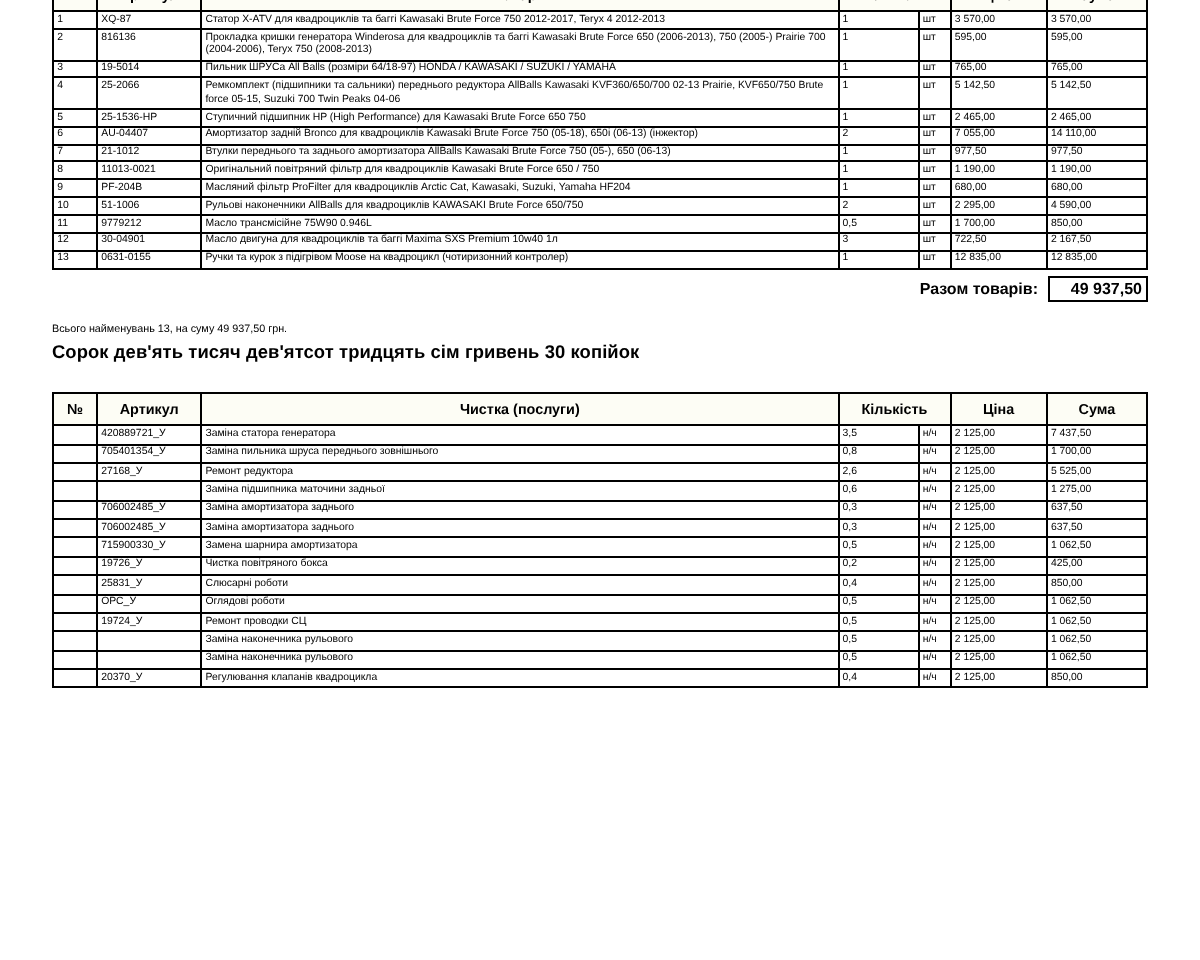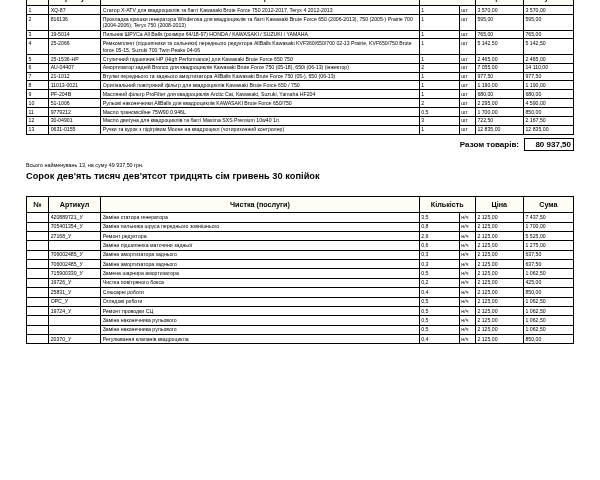--- a/index.html
+++ b/index.html
@@ -255,21 +255,21 @@
             <td class="qty qtycell">1</td>
             <td class="unit">шт</td>
             <td class="price">12 835,00</td>
             <td class="sum">12 835,00</td>
           </tr>
         </tbody>
     </table>
 
     <div class="totals-wrap">
       <div class="totals-label">Разом товарів:</div>
-      <div class="totals-value">80 937,50</div>
+      <div class="totals-value">49 937,50</div>
     </div>
 
     <div class="summary">
       <div>Всього найменувань 13, на суму 49 937,50 грн.</div>
       <div class="summary-words">Сорок дев'ять тисяч дев'ятсот тридцять сім гривень 30 копійок</div>
     </div>
 
     <div class="services-gap"></div>
 
     <table class="doc svc">

